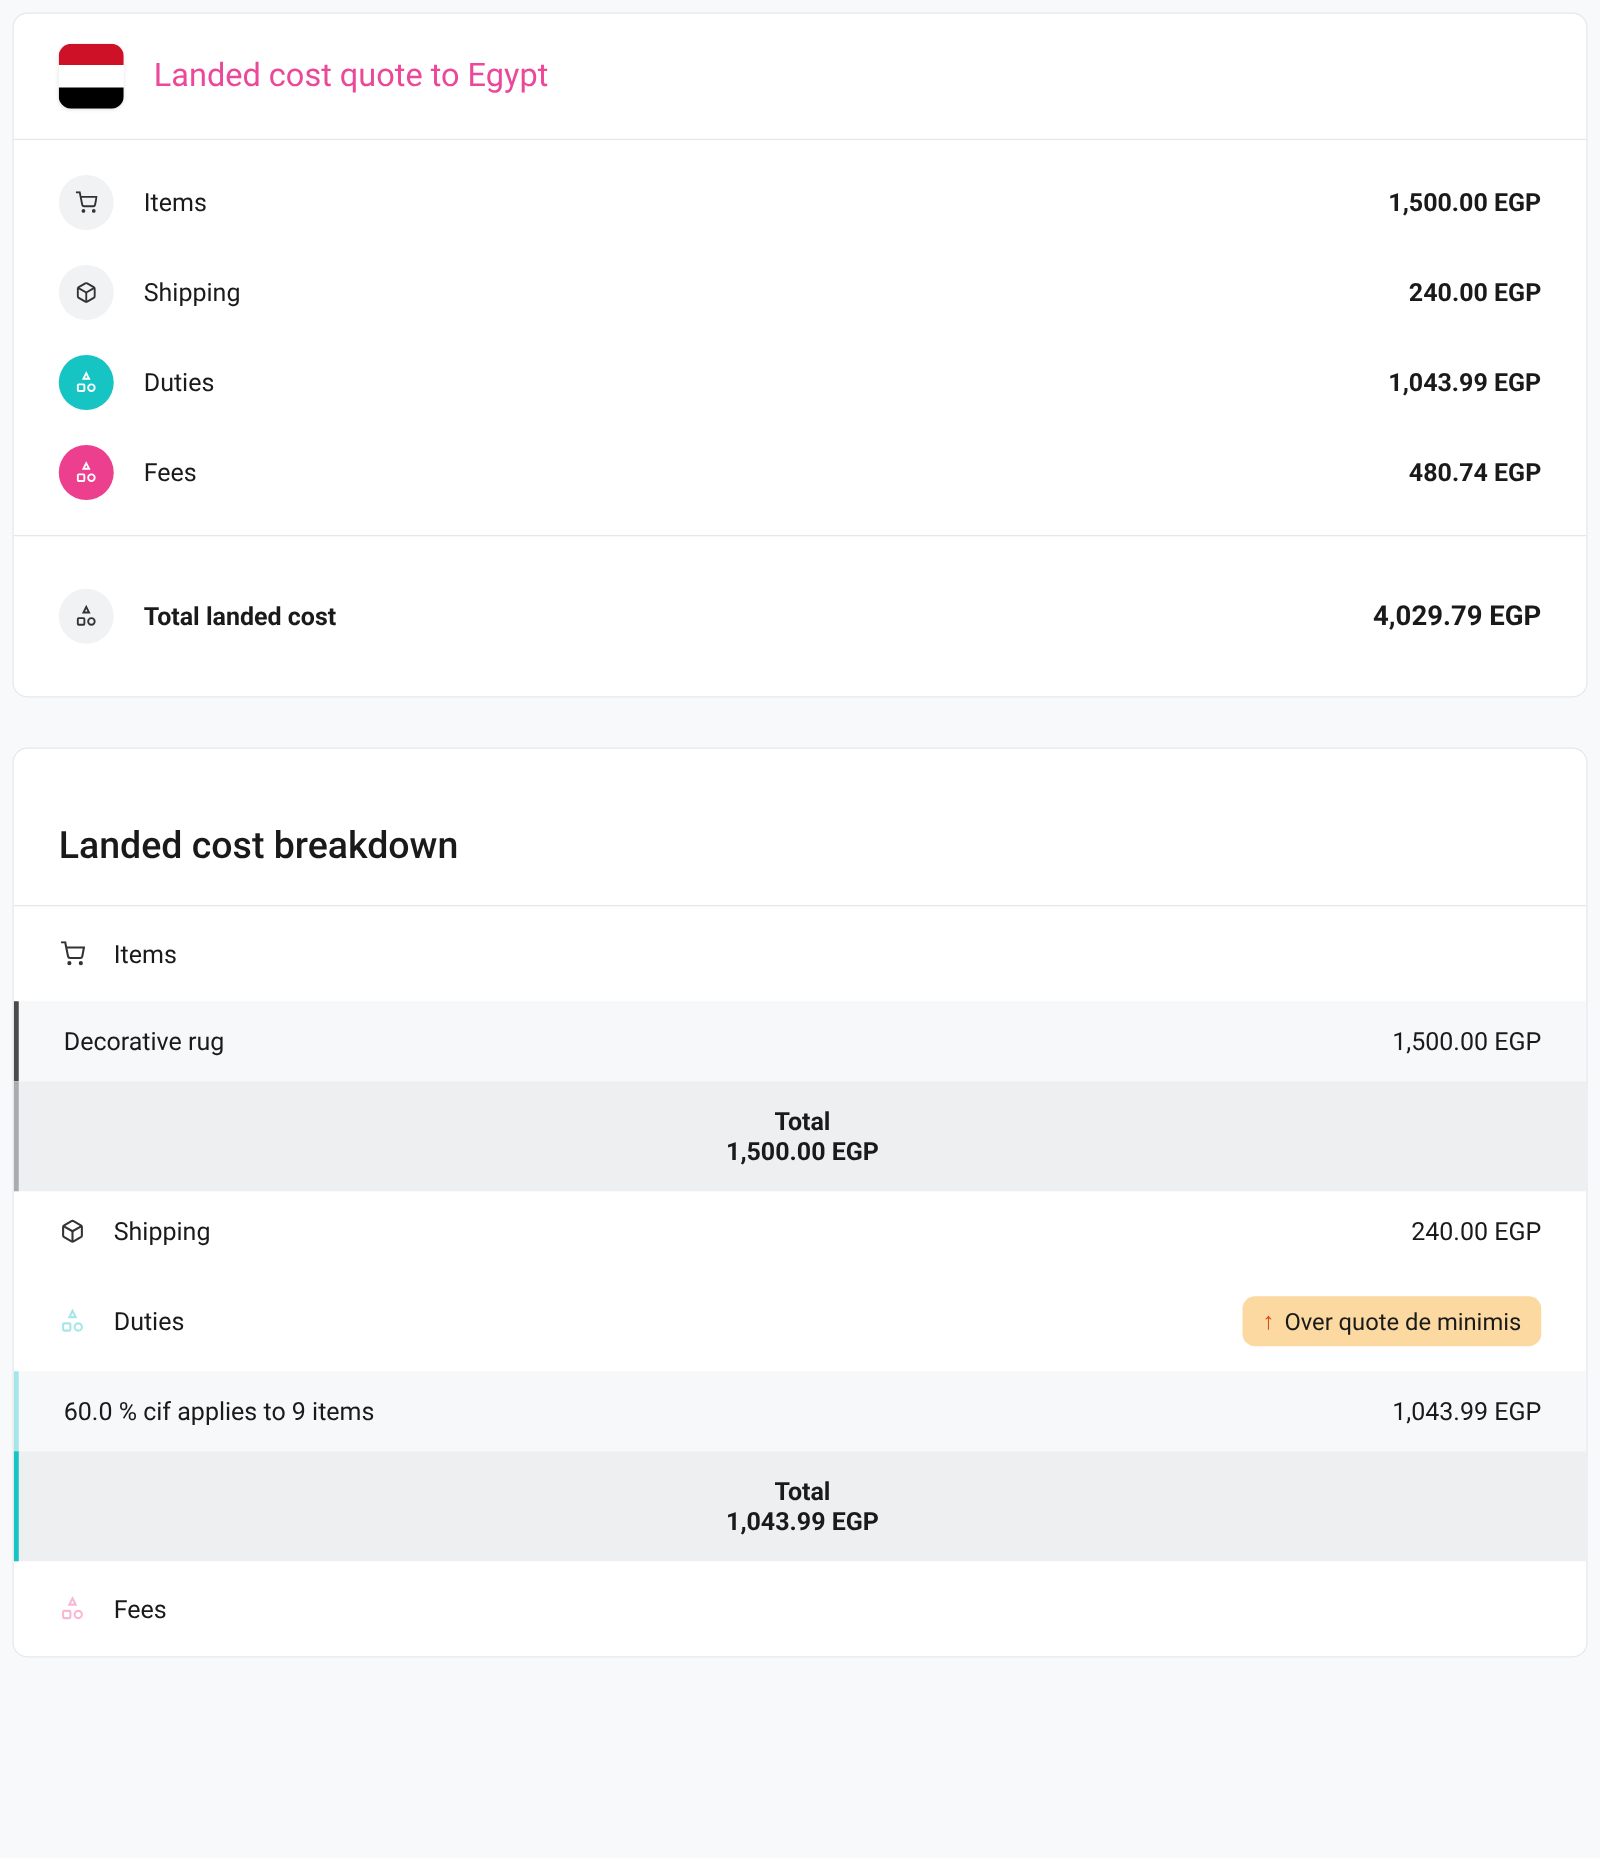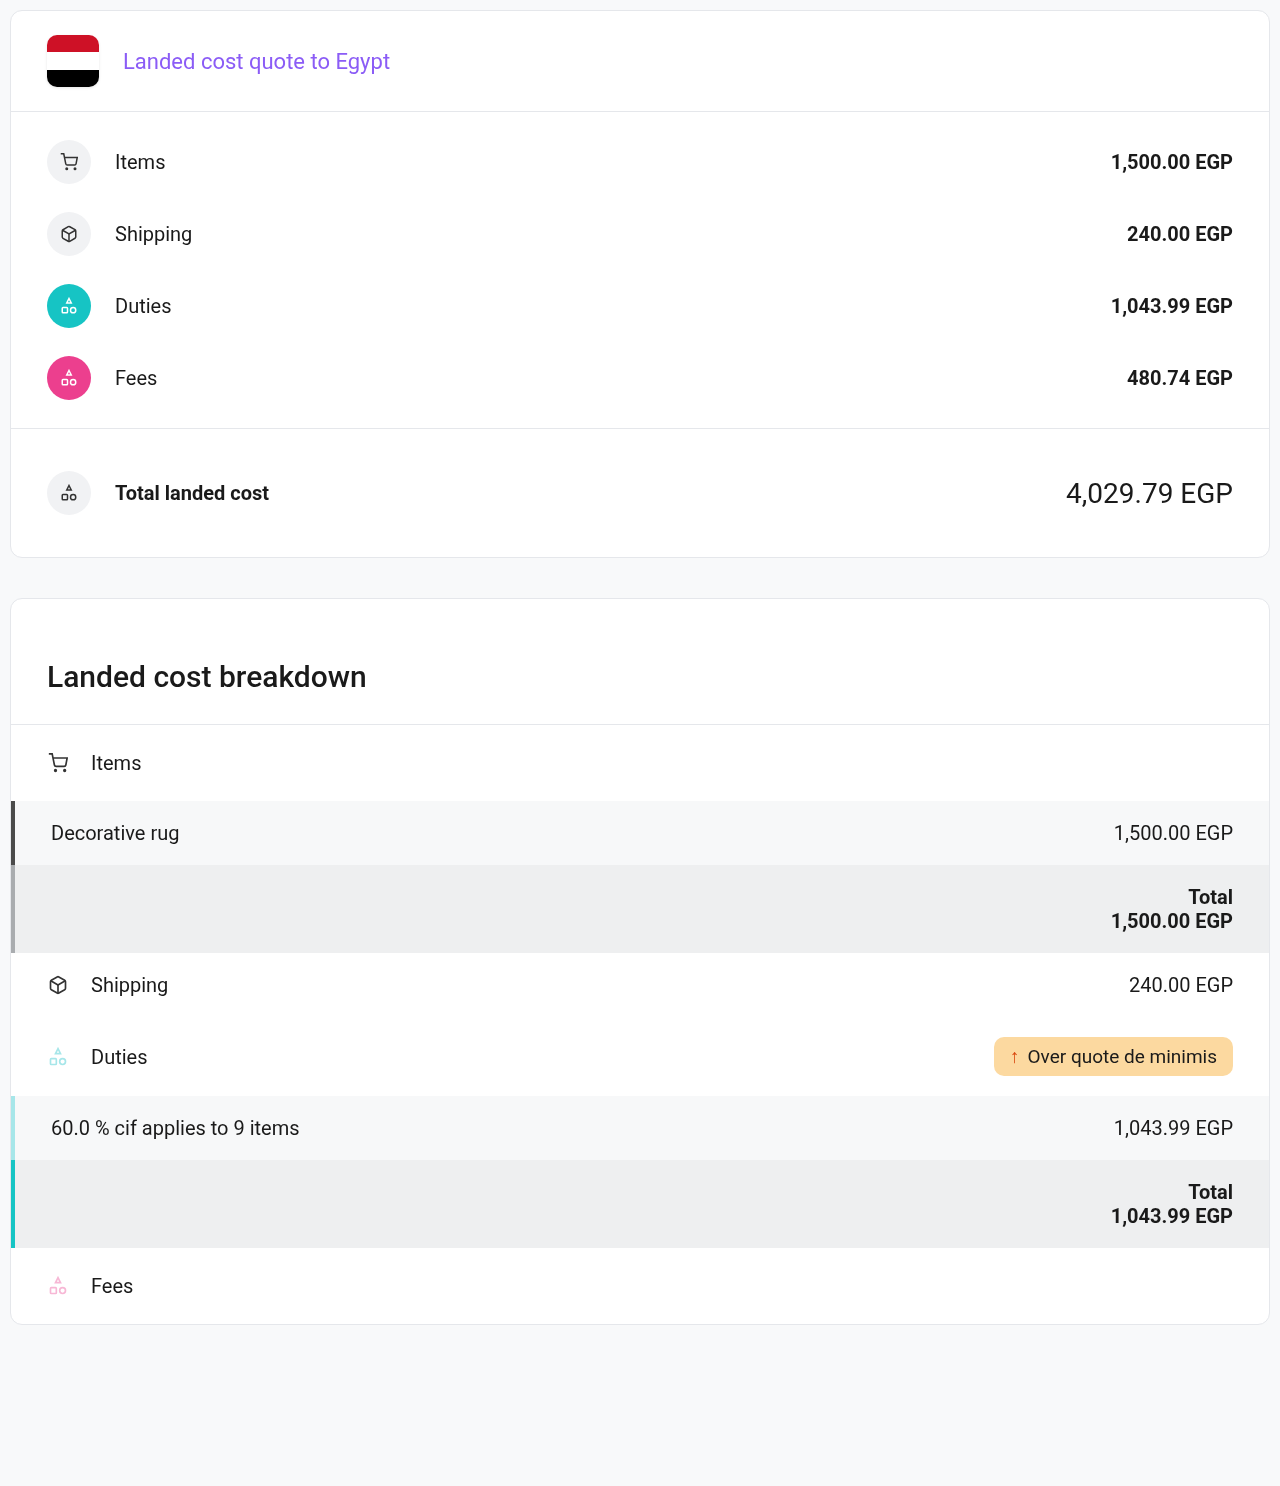--- a/index.html
+++ b/index.html
@@ -34,23 +34,23 @@
     overflow: hidden;
     display: flex;
     flex-direction: column;
     box-shadow: 0 1px 3px rgba(0,0,0,0.1);
   }
   .flag-stripe { flex: 1; }
   .flag-red { background: #ce1126; }
   .flag-white { background: #fff; }
   .flag-black { background: #000; }
   .card-title {
-    font-size: 22px;
+    font-size: 26px;
     font-weight: 400;
-    color: #8b5cf6;
+    color: #ec4899;
   }
   .summary-section {
     border-top: 1px solid #e5e7eb;
     padding: 14px 36px;
   }
   .summary-row {
     display: flex;
     align-items: center;
     justify-content: space-between;
     padding: 14px 0;
@@ -80,22 +80,22 @@
   .row-value {
     font-size: 20px;
     font-weight: 700;
     color: #1a1a1a;
   }
   .total-section {
     border-top: 1px solid #e5e7eb;
     padding: 28px 36px;
   }
   .total-value {
-    font-size: 28px;
-    font-weight: 400;
+    font-size: 22px;
+    font-weight: 700;
   }
   .total-label {
     font-size: 20px;
     font-weight: bold;
   }
 
   
   .breakdown-header {
     padding: 36px 36px 30px 36px;
   }
@@ -131,21 +131,21 @@
     font-size: 19px;
     display: inline-flex;
     align-items: center;
     gap: 8px;
   }
   .badge-arrow { color: #d9480f; font-weight: 700; }
 
   .line-row {
     display: flex;
     justify-content: space-between;
-    align-items: flex-end;
+    align-items: center;
     padding: 20px 36px 20px 36px;
     border-left: 4px solid transparent;
   }
   .bg-light { background: #f7f8f9; }
   .bg-medium { background: #eeeff0; flex-direction: column; }
   .border-dark { border-left-color: #4b4b4b; }
   .border-gray { border-left-color: #a9acaf; }
   .border-lightteal { border-left-color: #a6e6e9; }
   .border-teal { border-left-color: #16c4c4; }
   .line-label { font-size: 20px; }

